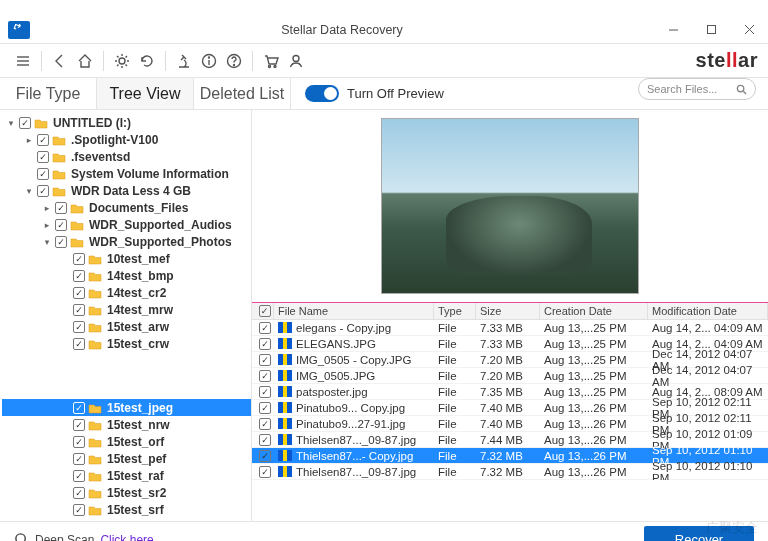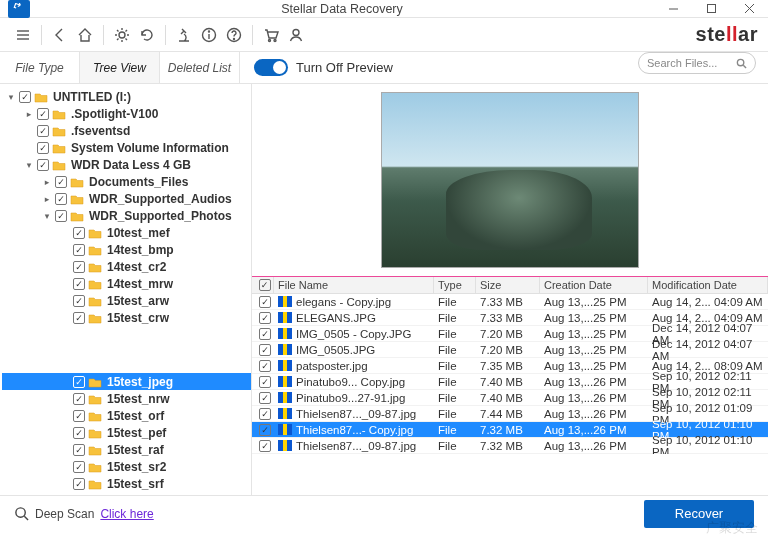--- a/index.html
+++ b/index.html
@@ -1,38 +1,38 @@
 <!DOCTYPE html>
 <html><head>
 <meta charset="utf-8">
 <style>
 * { margin: 0; padding: 0; box-sizing: border-box; font-family: "Segoe UI", Arial, sans-serif; }
 body { width: 768px; height: 541px; background: #fff; overflow: hidden; font-size: 12px; color: #333; }
 
 
-.titlebar { height: 18px; display: flex; align-items: center; border-bottom: 1px solid #e4e4e4; }
+.titlebar { height: 28px; display: flex; align-items: center; border-bottom: 1px solid #e4e4e4; margin-top: 16px; }
 .titlebar .app-icon { width: 22px; height: 18px; margin-left: 8px; background: #0a66c2; border-radius: 2px; display:flex;align-items:center;justify-content:center;}
 .titlebar .app-icon svg{width:12px;height:12px;fill:#fff;}
 .titlebar .title { flex: 1; text-align: center; font-size: 12.5px; color: #444; }
 .winbtn { width: 38px; height: 100%; display: flex; align-items: center; justify-content: center; color:#555;}
 .winbtn svg{width:11px;height:11px;stroke:#555;stroke-width:1;fill:none;}
 
 
 .toolbar { height: 34px; display: flex; align-items: center; border-bottom: 1px solid #e4e4e4; padding: 0 10px 0 12px; gap: 3px; }
 .tbtn { width: 22px; height: 22px; display:flex;align-items:center;justify-content:center; color:#555;border-radius:3px;}
 .tbtn svg{width:16px;height:16px;stroke:#555;stroke-width:1.4;fill:none;}
 .tsep { width:1px; height:20px; background:#dcdcdc; margin:0 4px; }
 .toolbar .spacer{flex:1;}
 .logo { font-size: 20px; font-weight: 600; letter-spacing: .5px; color:#333; display:flex;align-items:center;}
 .logo .accent{color:#d4212c;display:inline-block;}
 
 
 .subbar { height: 32px; display: flex; align-items: stretch; border-bottom: 1px solid #e4e4e4; }
 .tabs { display:flex; }
-.tab { width: 80px; display:flex;align-items:center;justify-content:center; font-size:12px; color:#555; border-right:1px solid #e4e4e4;font-style:italic;}
+.tab { width: 97px; display:flex;align-items:center;justify-content:center; font-size:16px; color:#555; border-right:1px solid #e4e4e4;}
 .tab.active { background:#f6f6f6; color:#222; }
 .preview-bar { flex:1; display:flex; align-items:center; padding-left:14px; gap:8px;}
 .switch { width:34px; height:17px; background:#0a66c2; border-radius:10px; position:relative;}
 .switch::after{content:"";position:absolute; right:2px; top:2px; width:13px; height:13px; background:#fff; border-radius:50%;}
 .searchbox { margin-right:12px; width:118px; height:22px; border:1px solid #ccc; border-radius:11px; display:flex;align-items:center; padding:0 8px; color:#888;}
 .searchbox svg{width:11px;height:11px;stroke:#888;stroke-width:1.5;fill:none;margin-left:auto;}
 
 
 .main { display:flex; height: calc(541px - 28px - 34px - 32px - 36px); }
 .sidebar { width: 252px; border-right:1px solid #e4e4e4; overflow:auto; padding:4px 0 4px 2px;}

